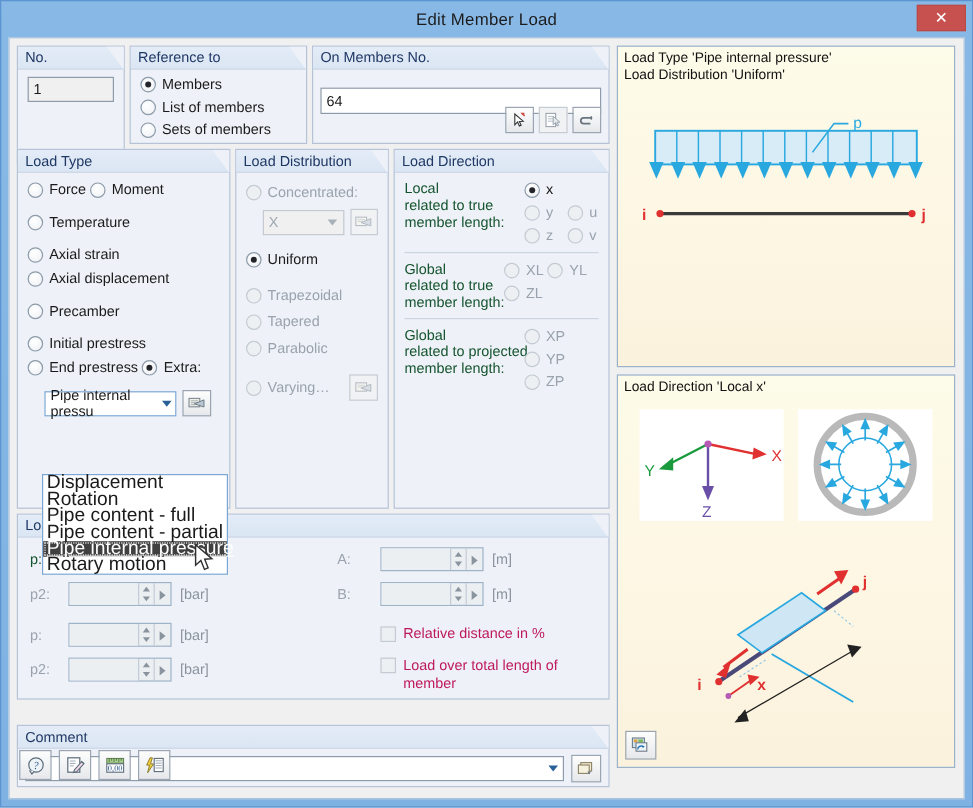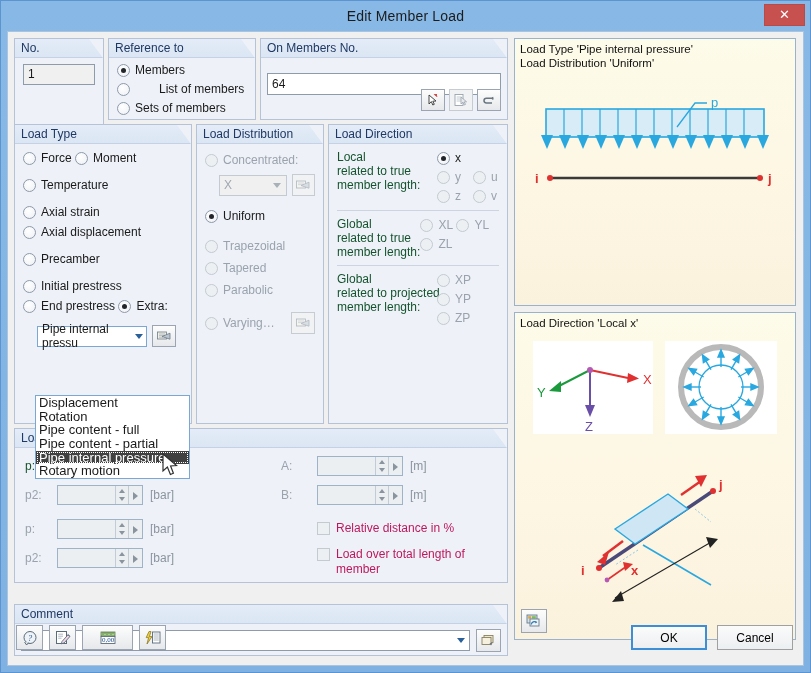--- a/index.html
+++ b/index.html
@@ -158,21 +158,21 @@
     position: absolute; left: 5px; top: 3px;
     font-size: 11.5px; color: #111; line-height: 14px; white-space: pre;
   }
 
   
   #dropdown {
     position: absolute;
     background: #fff;
     border: 1px solid #7aa7d4;
     z-index: 50;
-    font-size: 13px;
+    font-size: 16px;
   }
   #dropdown .item { height: 13.7px; line-height: 13.5px; padding: 0 3px; white-space: nowrap; cursor: pointer; }
   #dropdown .item.sel { background: #404040; color: #fff; outline: 1px dotted #fff; outline-offset: -2px; text-decoration: underline; }
   #cursor-arrow { position: absolute; z-index: 60; pointer-events: none; }
 
   
   #botbar { position: absolute; left: 0; right: 0; bottom: 0; height: 44px; }
   .btn {
     height: 25px; min-width: 76px; font-size: 12px;
     border: 1px solid #a0a0a0;
@@ -204,21 +204,21 @@
       </div>
     </div>
 
     <div class="group" style="left:100px; top:6px; width:148px; height:82px;">
       <div class="ghead">Reference to</div>
       <div class="gbody" style="padding-top:4px;">
         <div class="rad on" style="margin-bottom:3px;">
           <span class="dot"></span>
           <span>Members</span>
         </div>
-        <div class="rad" style="margin-bottom:3px;gap:24px;">
+        <div class="rad" style="margin-bottom:3px;">
           <span class="dot"></span>
           <span>List of members</span>
         </div>
         <div class="rad">
           <span class="dot"></span>
           <span>Sets of members</span>
         </div>
       </div>
     </div>
 
@@ -717,39 +717,35 @@
           </svg>
         </div>
         <div class="iconbtn" style="width:27px; height:25px;">
           <svg width="18" height="16" viewBox="0 0 18 16">
             <rect x="2.5" y="1.5" width="10" height="12" fill="#fff" stroke="#5a6b7a" stroke-width="1"></rect>
             <path d="M4.2,4.2 H9 M4.2,6.2 H9 M4.2,8.2 H7.5" stroke="#9aa6b2" stroke-width="0.8"></path>
             <path d="M8,11.5 L14,4.8 L16,6.4 L10,13 L7.3,13.8 Z" fill="#f3d9e8" stroke="#5a6b7a" stroke-width="0.9"></path>
             <path d="M13.6,4.4 L15.8,6.2" stroke="#5a6b7a" stroke-width="0.9"></path>
           </svg>
         </div>
-        <div class="iconbtn" style="width:51px; height:25px;">
+        <div class="iconbtn" style="width:27px; height:25px;">
           <svg width="18" height="16" viewBox="0 0 18 16">
             <rect x="2" y="2" width="14" height="4" fill="#a9d18e" stroke="#5a7a4a" stroke-width="0.8"></rect>
             <path d="M4,2 V5 M6,2 V4 M8,2 V5 M10,2 V4 M12,2 V5 M14,2 V4" stroke="#4a6a3a" stroke-width="0.7"></path>
             <rect x="2" y="6.5" width="14" height="7" fill="#fff" stroke="#5a6b7a" stroke-width="0.9"></rect>
             <text x="9" y="12.4" font-family="Liberation Serif, serif" font-size="7" fill="#1a4a8a" text-anchor="middle">0,00</text>
           </svg>
         </div>
         <div class="iconbtn" style="width:27px; height:25px;">
           <svg width="18" height="16" viewBox="0 0 18 16">
             <path d="M5,1.5 L2.2,7.6 L4.6,7.6 L3,14 L8,6.6 L5.4,6.6 L7,1.5 Z" fill="#f2cf3c" stroke="#8a7a2a" stroke-width="0.8"></path>
             <rect x="8.5" y="2" width="7.5" height="11" fill="#fff" stroke="#5a6b7a" stroke-width="0.9"></rect>
             <path d="M9.6,4 H14.8 M9.6,6 H14.8 M9.6,8 H14.8 M9.6,10 H14.8" stroke="#9aa6b2" stroke-width="0.8"></path>
           </svg>
         </div>
-      </div>
-      <div style="position:absolute; right:10px; top:4px; display:flex; gap:10px;">
-        <button class="btn focus">OK</button>
-        <button class="btn">Cancel</button>
       </div>
     </div>
 
   </div>
 
   <div id="dropdown" style="left:34px; top:394px; width:155px;">
     <div class="item">Displacement</div>
     <div class="item">Rotation</div>
     <div class="item">Pipe content - full</div>
     <div class="item">Pipe content - partial</div>

